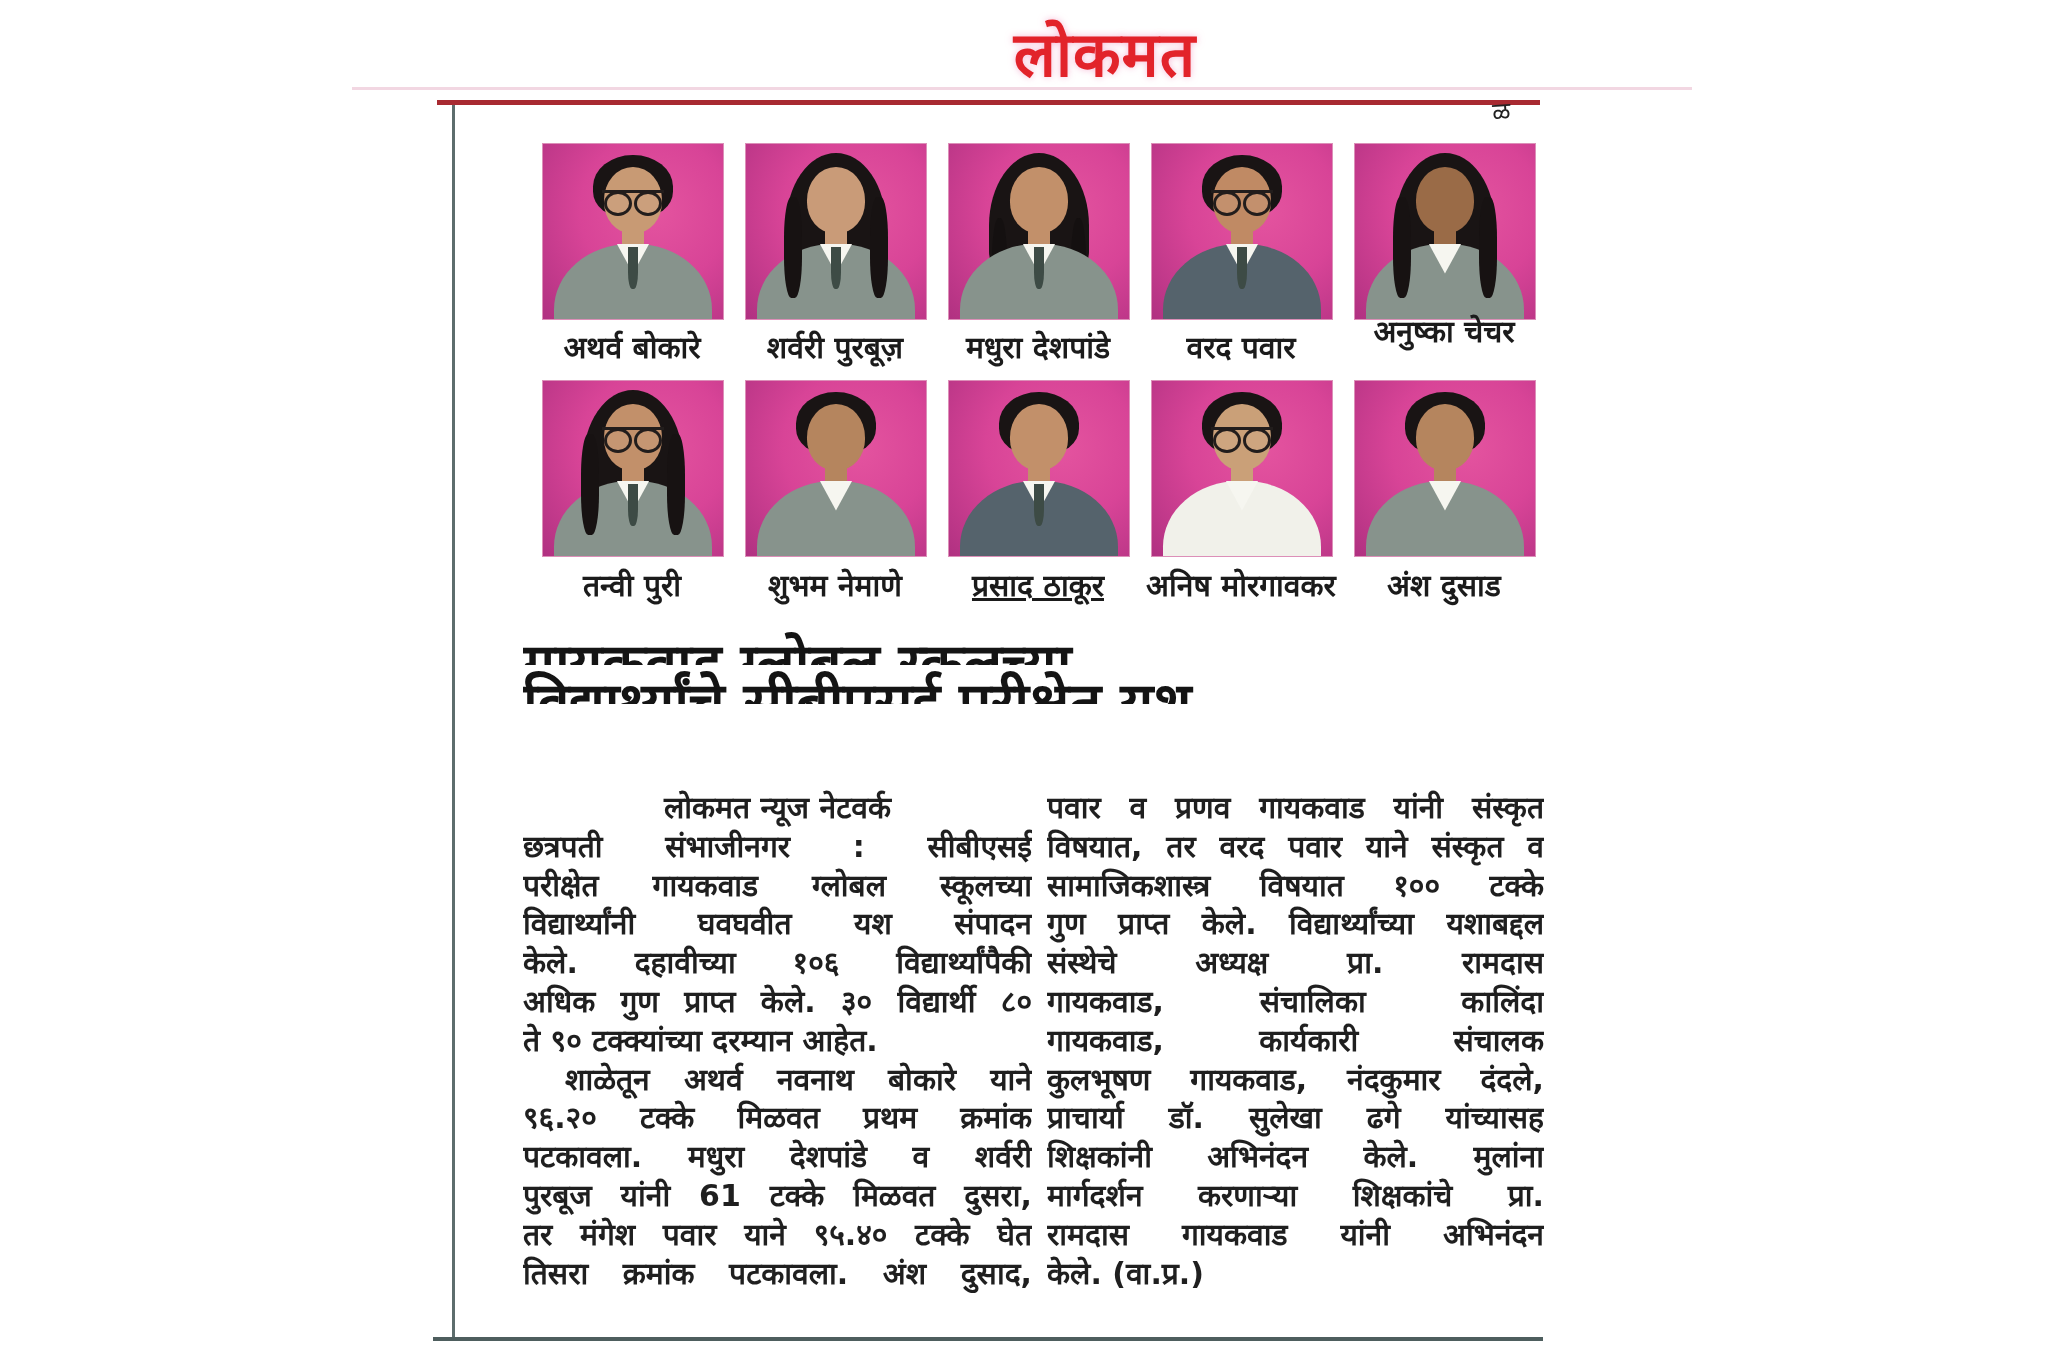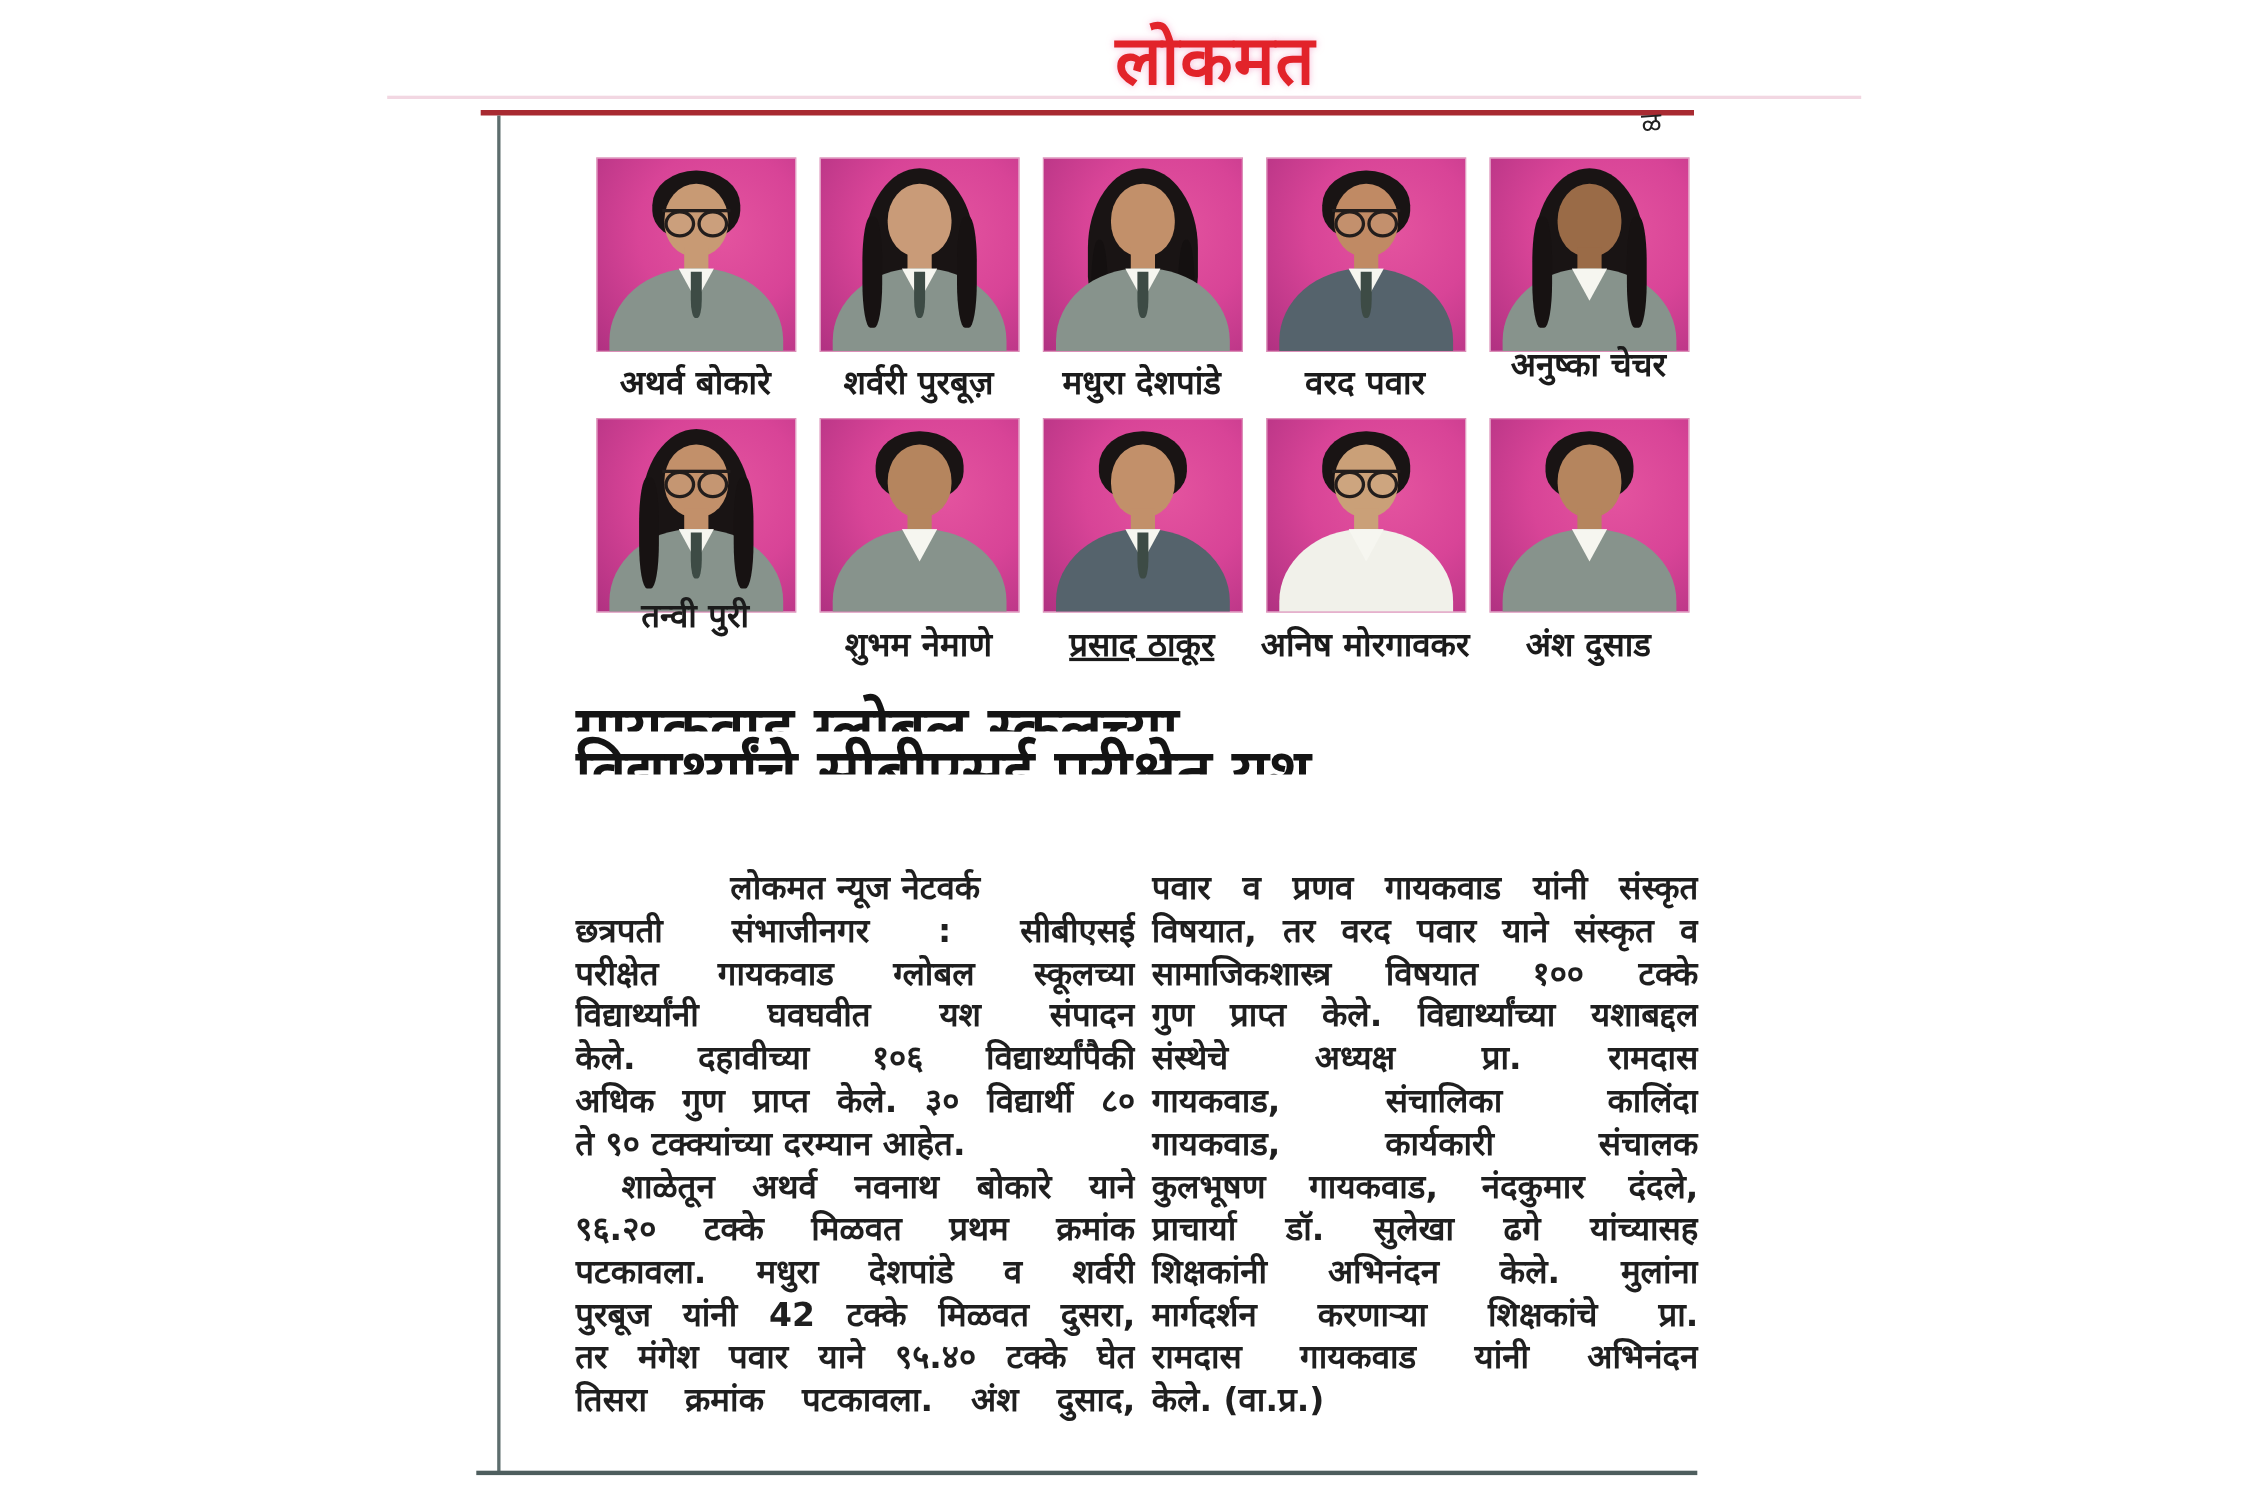--- a/index.html
+++ b/index.html
@@ -145,21 +145,21 @@
         <div class="hair-long"></div>
         <div class="face" style="background: rgb(194, 144, 106);"></div>
         <div class="neck" style="background: rgb(194, 144, 106);"></div>
         <div class="glasses"></div>
         <div class="shoulders"></div>
         <div class="collar"></div>
         <div class="tie"></div>
         <div class="lock l"></div>
         <div class="lock r"></div>
       </div>
-      <div class="name-label" style="left: 530px; top: 538px;">तन्वी पुरी</div>
+      <div class="name-label" style="left: 530px; top: 564px;">तन्वी पुरी</div>
       <div class="photo blazer-grey" style="left: 745px; top: 380px;">
         <div class="hair-short"></div>
         <div class="face" style="background: rgb(181, 133, 94);"></div>
         <div class="neck" style="background: rgb(181, 133, 94);"></div>
         <div class="shoulders"></div>
         <div class="collar"></div>
       </div>
       <div class="name-label" style="left: 733px; top: 564px;">शुभम नेमाणे</div>
       <div class="photo blazer-dark" style="left: 948px; top: 380px;">
         <div class="hair-short"></div>
@@ -198,21 +198,21 @@
       <div class="bline c bold">लोकमत न्यूज नेटवर्क</div>
       <div class="bline j"><b>छत्रपती संभाजीनगर</b> : सीबीएसई</div>
       <div class="bline j">परीक्षेत गायकवाड ग्लोबल स्कूलच्या</div>
       <div class="bline j">विद्यार्थ्यांनी घवघवीत यश संपादन</div>
       <div class="bline j">केले. दहावीच्या १०६ विद्यार्थ्यांपैकी</div>
       <div class="bline j">अधिक गुण प्राप्त केले. ३० विद्यार्थी ८०</div>
       <div class="bline l">ते ९० टक्क्यांच्या दरम्यान आहेत.</div>
       <div class="bline j ind">शाळेतून अथर्व नवनाथ बोकारे याने</div>
       <div class="bline j">९६.२० टक्के मिळवत प्रथम क्रमांक</div>
       <div class="bline j">पटकावला. मधुरा देशपांडे व शर्वरी</div>
-      <div class="bline j">पुरबूज यांनी 42 टक्के मिळवत दुसरा,</div>
+      <div class="bline j">पुरबूज यांनी 61 टक्के मिळवत दुसरा,</div>
       <div class="bline j">तर मंगेश पवार याने ९५.४० टक्के घेत</div>
       <div class="bline j">तिसरा क्रमांक पटकावला. अंश दुसाद,</div>
     </div>
   <div class="col col-right">
       <div class="bline j">पवार व प्रणव गायकवाड यांनी संस्कृत</div>
       <div class="bline j">विषयात, तर वरद पवार याने संस्कृत व</div>
       <div class="bline j">सामाजिकशास्त्र विषयात १०० टक्के</div>
       <div class="bline j">गुण प्राप्त केले. विद्यार्थ्यांच्या यशाबद्दल</div>
       <div class="bline j">संस्थेचे अध्यक्ष प्रा. रामदास</div>
       <div class="bline j">गायकवाड, संचालिका कालिंदा</div>

